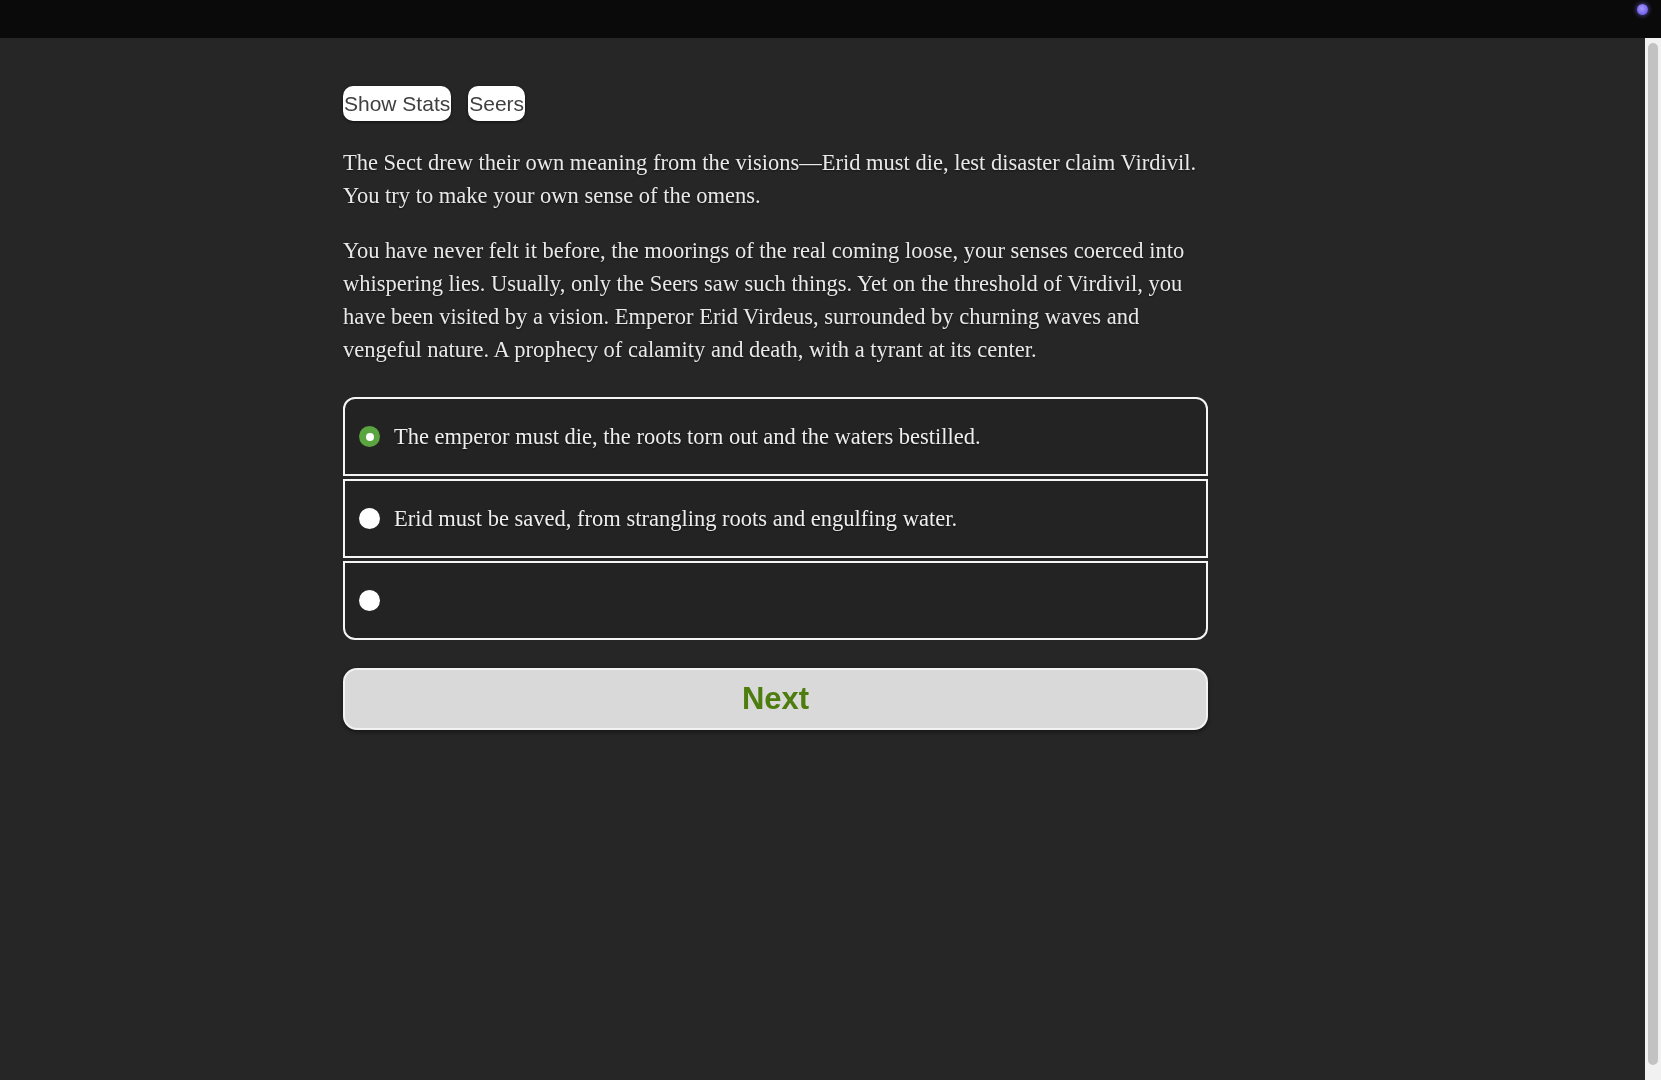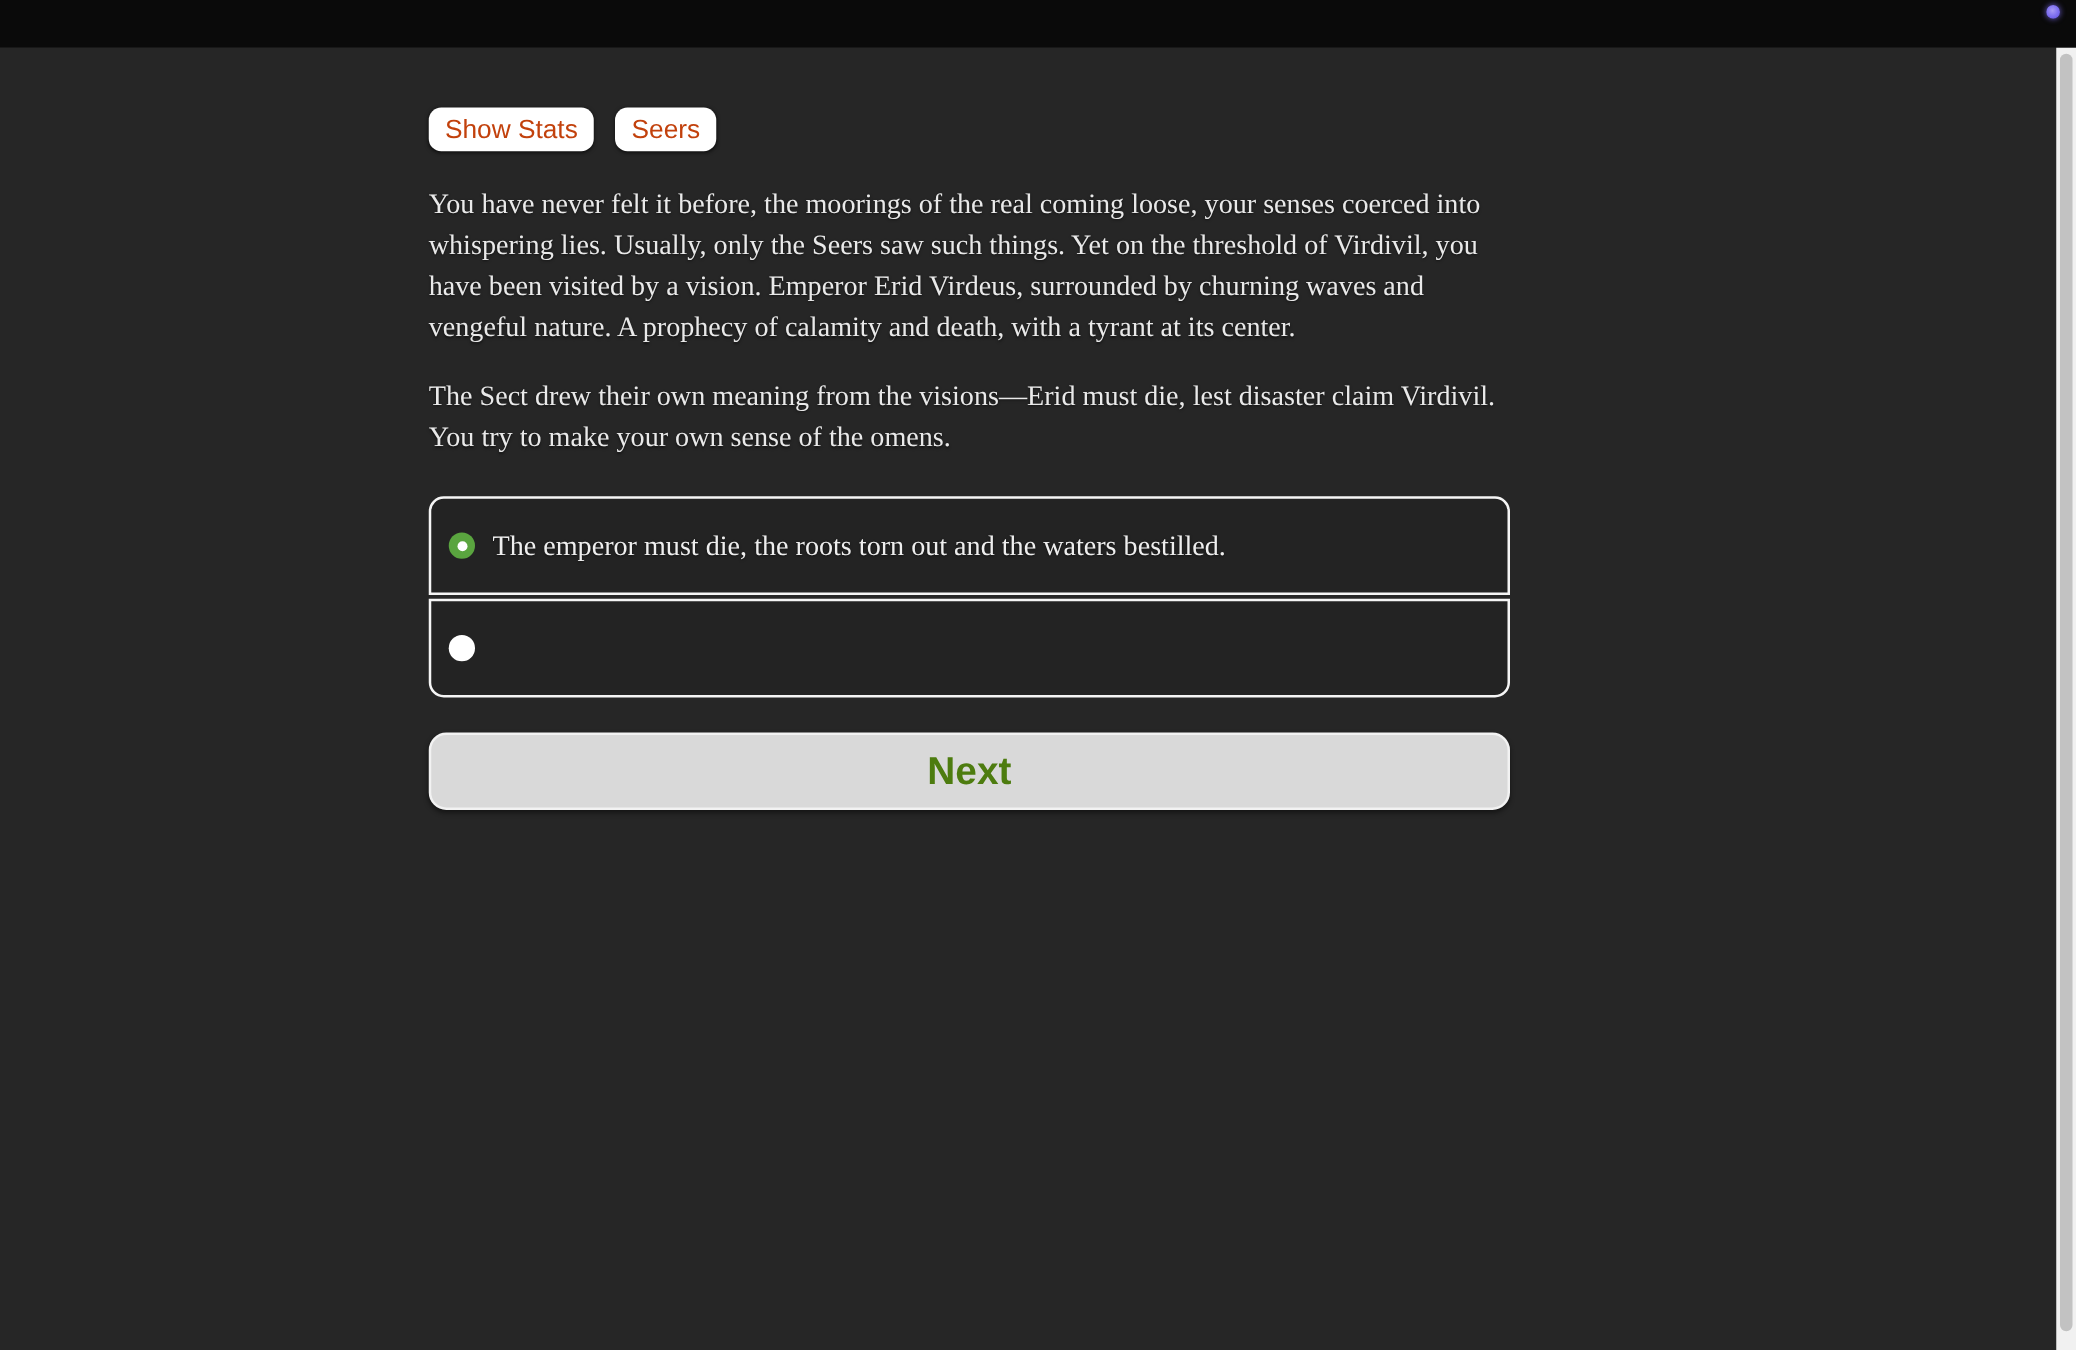--- a/index.html
+++ b/index.html
@@ -40,23 +40,23 @@
   }
 
   
   .content {
     position: absolute; top: 38px; left: 343px;
     width: 865px;
   }
 
   .toolbar { margin-top: 48px; display: flex; gap: 17px; }
   .btn-chip {
-    background: #ffffff; color: #c2410c;
+    background: #ffffff; color: #404040;
     border: none; border-radius: 10px;
-    height: 35px; padding: 0 13px;
+    height: 35px; padding: 0 1px;
     font-family: "Liberation Sans", sans-serif;
     font-size: 21px; font-weight: 500;
     line-height: 33px;
     box-shadow: 0 1px 3px rgba(0,0,0,0.6);
     cursor: pointer;
   }
 
   .story { margin-top: 25px; }
   .story p {
     font-family: "Liberation Serif", serif;
@@ -131,30 +131,33 @@
   </div>
 
   <div class="content">
 
     <div class="toolbar">
       <button class="btn-chip">Show Stats</button>
       <button class="btn-chip">Seers</button>
     </div>
 
     <div class="story">
+      <p>The Sect drew their own meaning from the visions—Erid must die, lest disaster claim Virdivil. You try to make your own sense of the omens.</p>
       <p>You have never felt it before, the moorings of the real coming loose, your senses coerced into whispering lies. Usually, only the Seers saw such things. Yet on the threshold of Virdivil, you have been visited by a vision. Emperor Erid Virdeus, surrounded by churning waves and vengeful nature. A prophecy of calamity and death, with a tyrant at its center.</p>
-      <p>The Sect drew their own meaning from the visions—Erid must die, lest disaster claim Virdivil. You try to make your own sense of the omens.</p>
     </div>
 
     <div class="choice-group">
       <label class="option selected">
         <span class="radio"></span><span class="option-label">The emperor must die, the roots torn out and the waters bestilled.</span>
       </label>
 
 
+      <label class="option">
+        <span class="radio"></span><span class="option-label">Erid must be saved, from strangling roots and engulfing water.</span>
+      </label>
 
       <label class="option">
         <span class="radio"></span>
       </label>
     </div>
 
     <button class="next-button">Next</button>
 
   </div>
 

